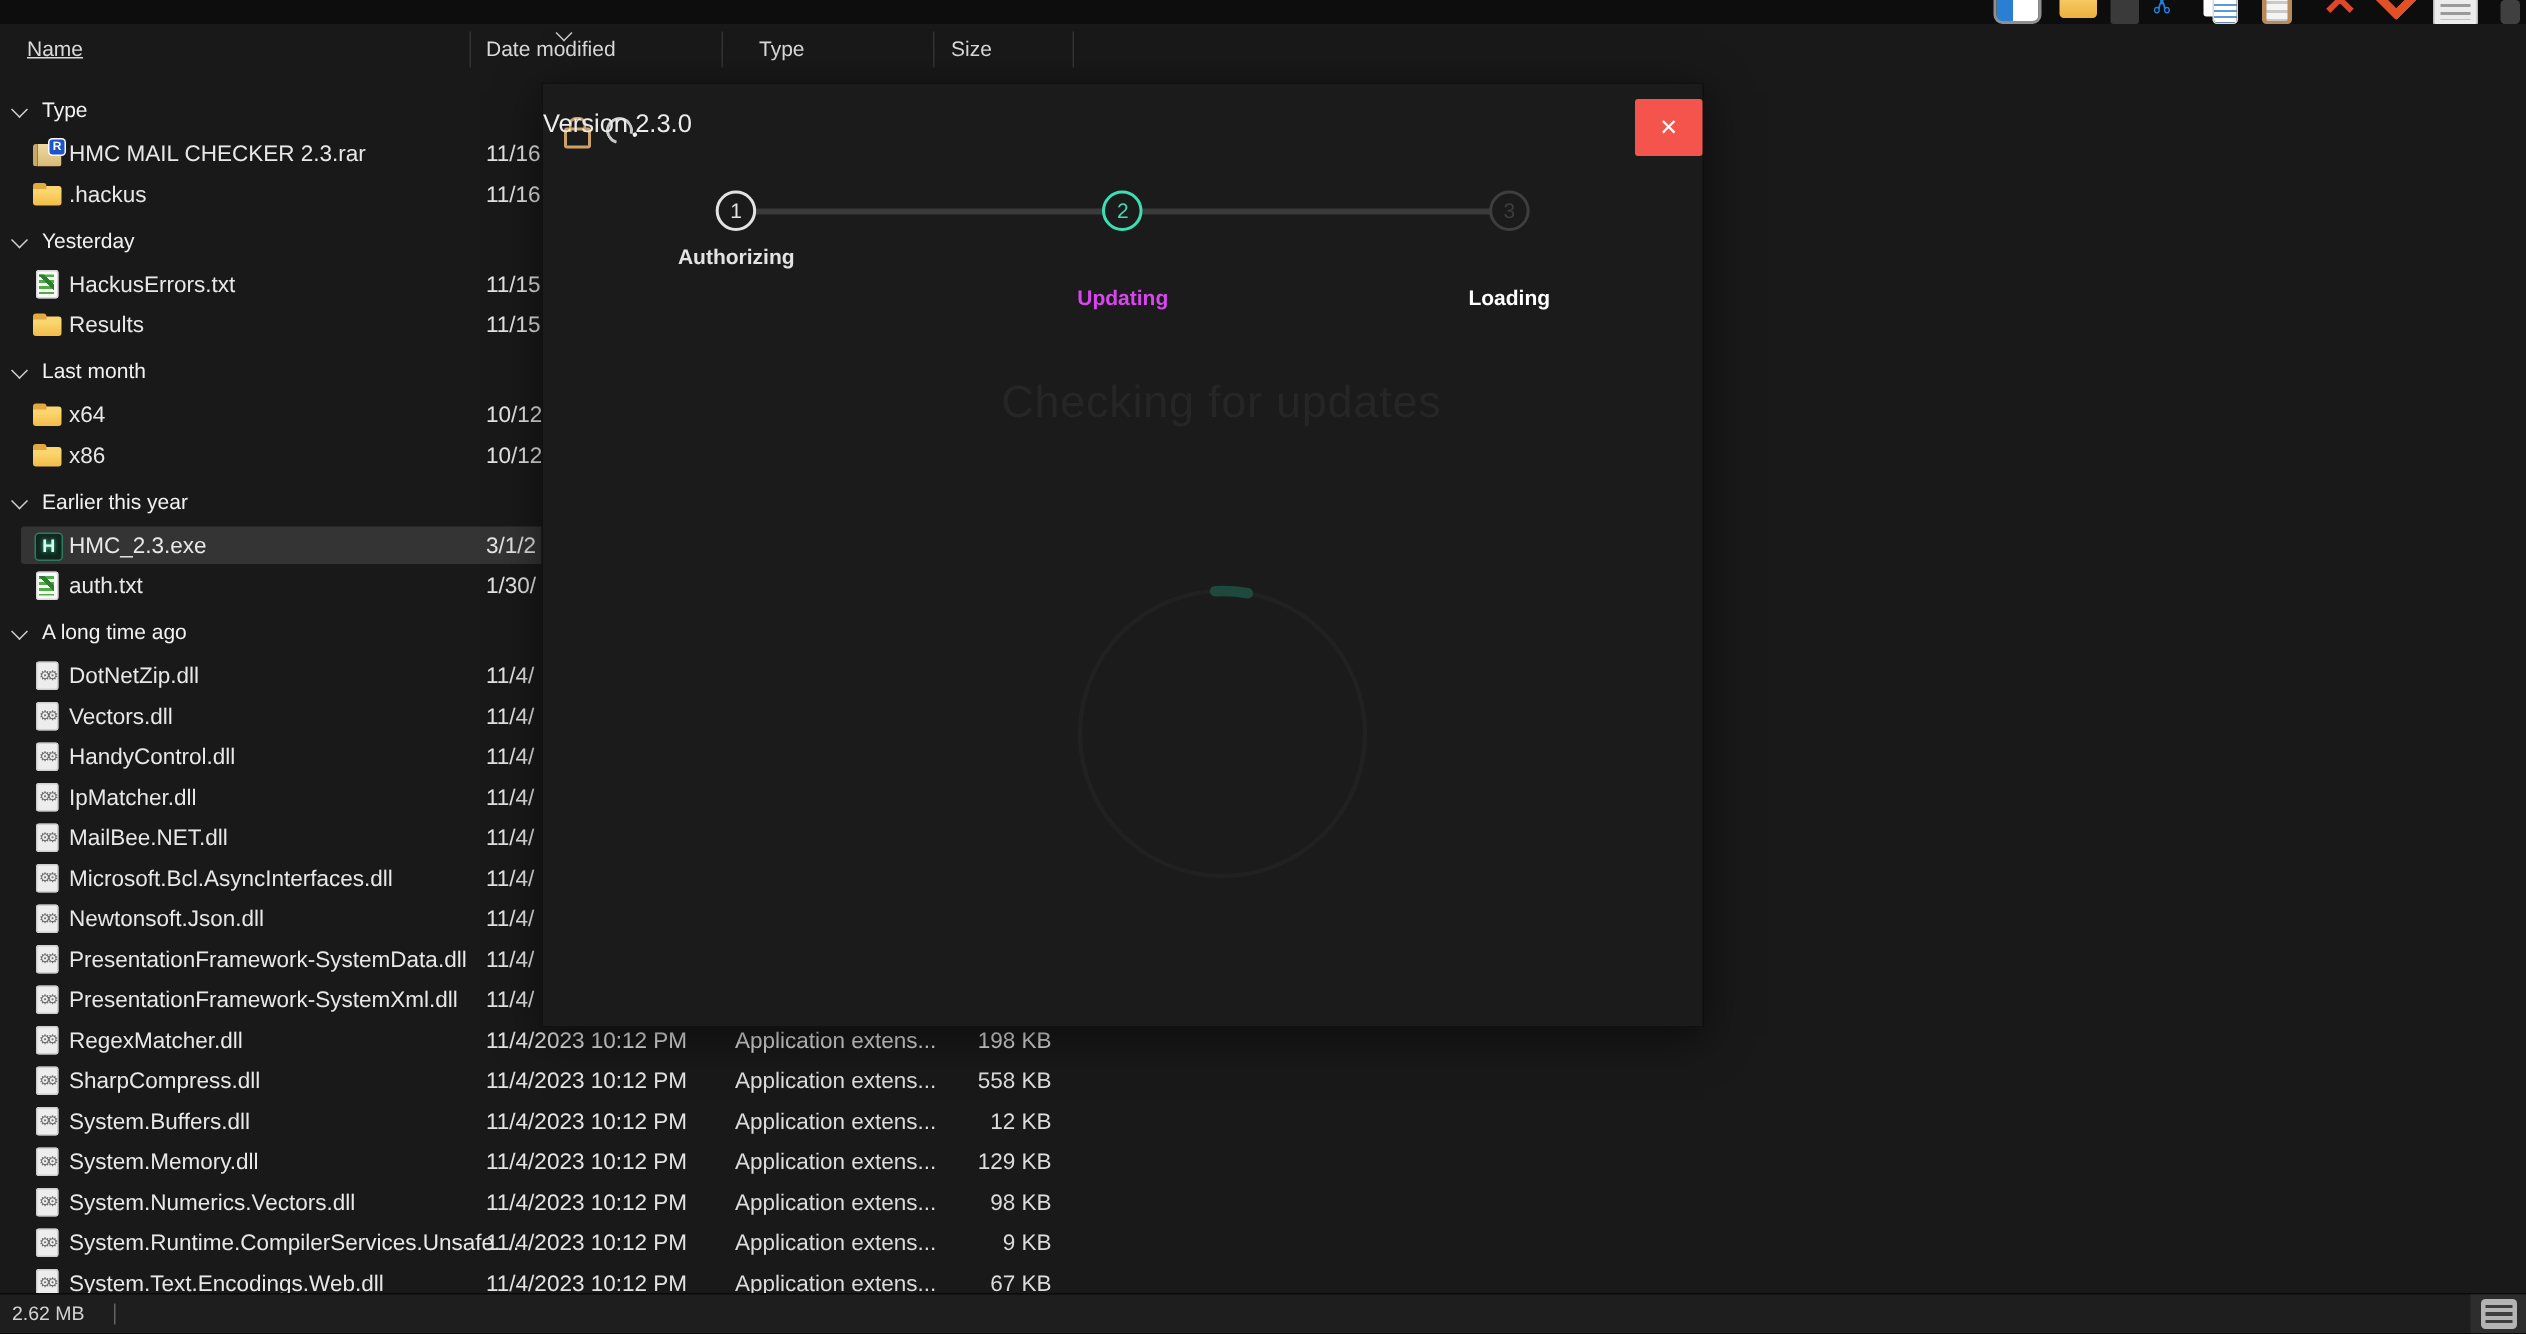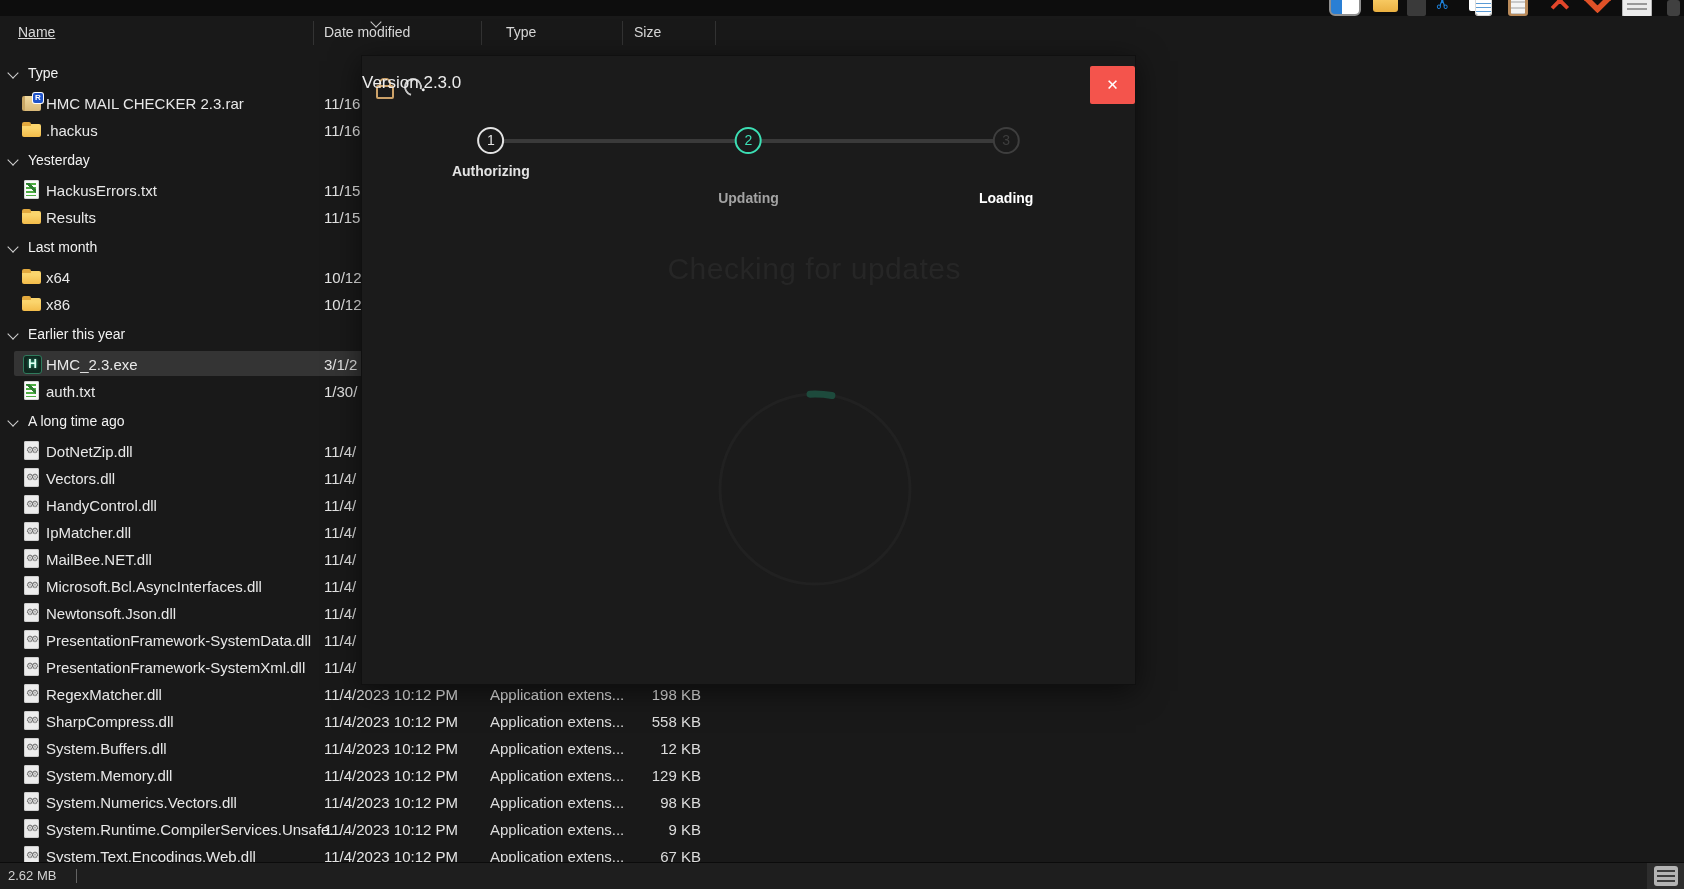--- a/index.html
+++ b/index.html
@@ -99,21 +99,21 @@
   .l1{left:16.666%;width:33.333%;}
   .l2{left:50%;width:33.333%;}
   .step{position:absolute;top:71px;transform:translateX(-50%);text-align:center;}
   .scircle{width:27px;height:27px;box-sizing:border-box;border:2px solid;border-radius:50%;margin:0 auto;
     background:#1b1b1b;font-size:14px;line-height:23px;position:relative;}
   .slabel{margin-top:9px;font-size:14px;font-weight:600;white-space:nowrap;}
   .step.done   .scircle{border-color:#e3e3e3;color:#e3e3e3;}
   .step.active .scircle{border-color:#3cdfb4;color:#3cdfb4;}
   .step.pending .scircle{border-color:#3e3e3e;color:#3e3e3e;}
   .step.done   .slabel{color:#e3e3e3;}
-  .step.active .slabel{color:#a3a3a3;margin-top:36px;}
+  .step.active .slabel{color:#d946ef;margin-top:36px;}
   .step.pending .slabel{color:#ffffff;margin-top:36px;}
   .checking{position:absolute;top:196px;left:58.5%;transform:translateX(-50%);font-size:30px;color:#262626;
     white-space:nowrap;letter-spacing:.5px;}
   .bigspin{position:absolute;left:353px;top:333px;}
 
   
   .statusbar{position:absolute;left:0;bottom:0;width:100%;height:27px;background:#1e1e1e;border-top:1px solid #0b0b0b;
     box-sizing:border-box;z-index:20;padding-left:18px;}
   .sbtext{position:absolute;left:8px;top:0;line-height:26px;font-size:13px;color:#d2d2d2;}
   .sbsep{position:absolute;left:76px;top:6px;width:1px;height:14px;background:#636363;}

